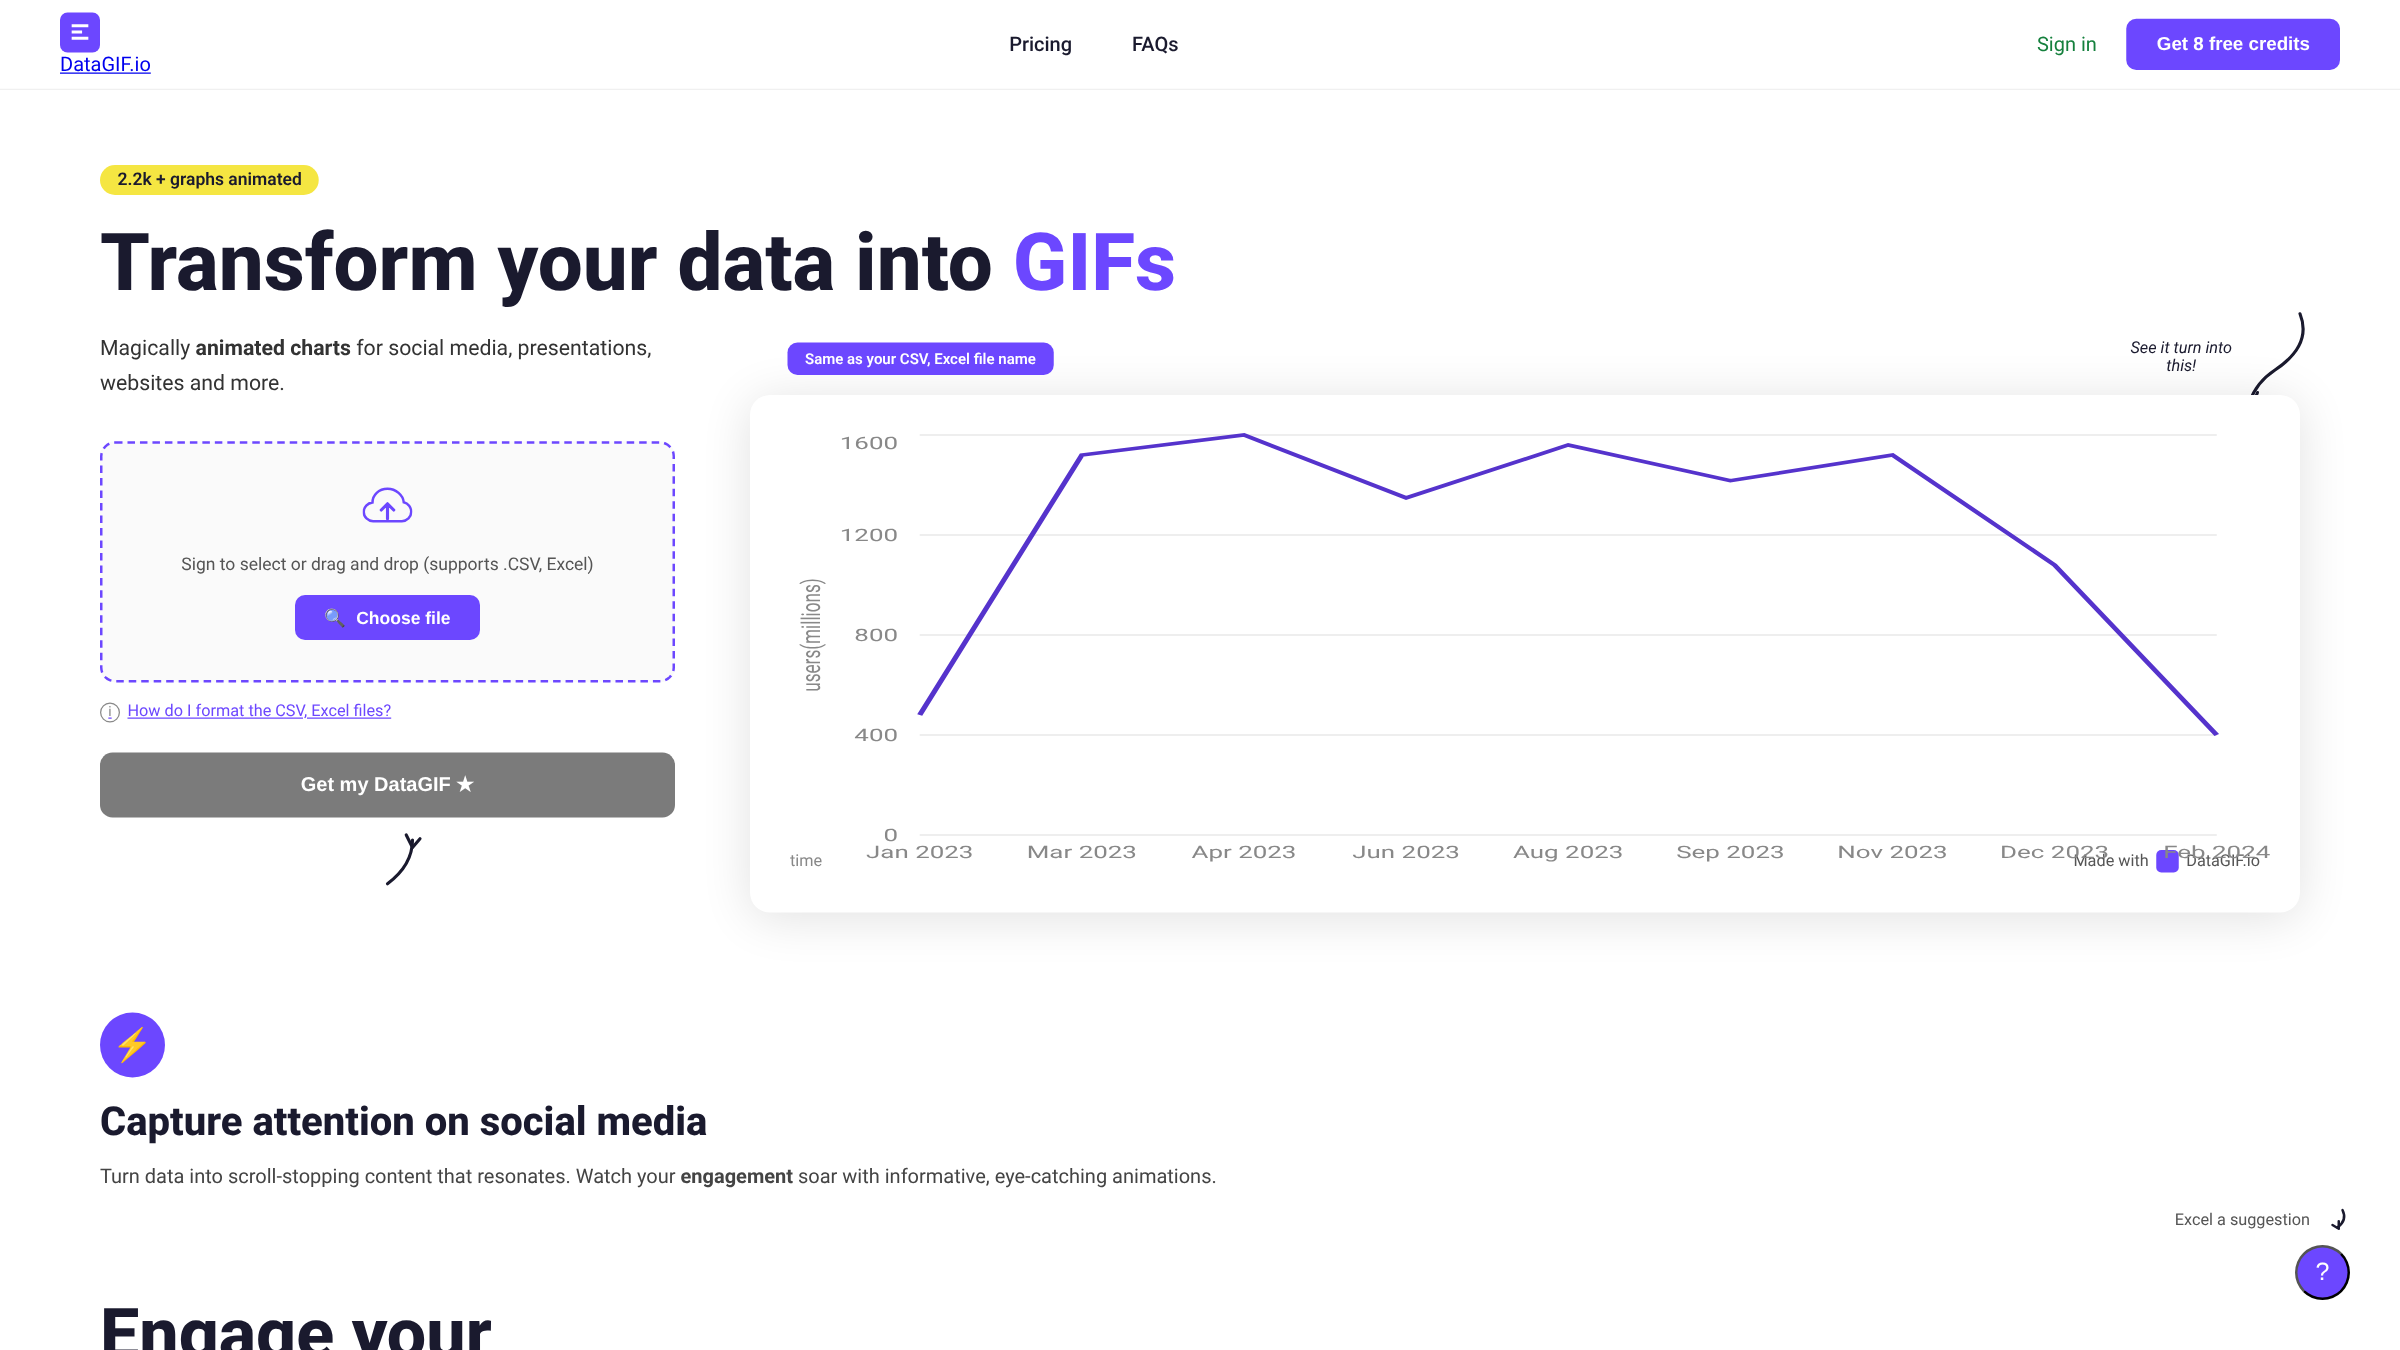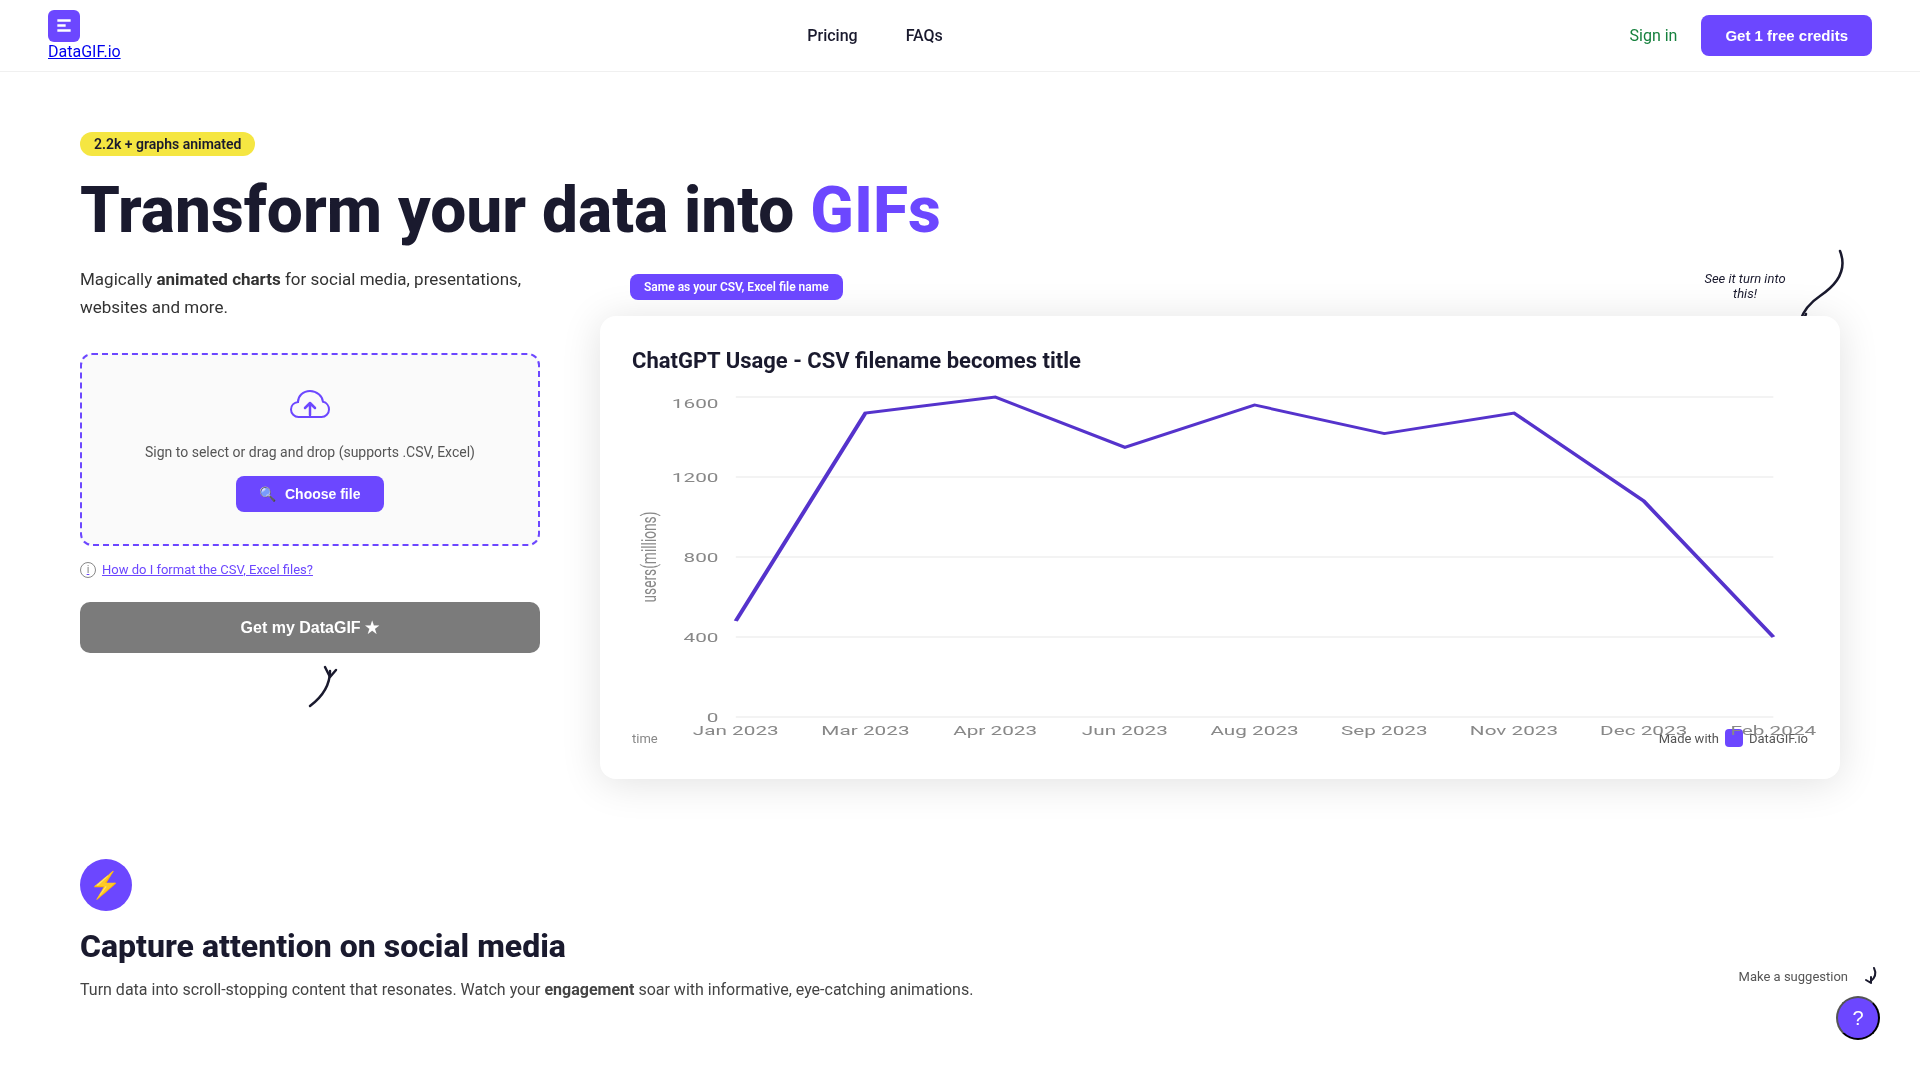--- a/index.html
+++ b/index.html
@@ -141,21 +141,21 @@
     <span>DataGIF.io</span>
   </a>
 
   <div class="nav-links">
     <a href="#" class="nav-link">Pricing</a>
     <a href="#" class="nav-link">FAQs</a>
   </div>
 
   <div class="nav-right">
     <a href="#" class="sign-in">Sign in</a>
-    <button class="btn-primary">Get 1 free credits</button>
+    <button class="btn-primary">Get 8 free credits</button>
   </div>
 </nav>
 
 <section class="hero">
   <div class="badge">2.2k + graphs animated</div>
 
   <h1 class="hero-headline">
     <span>Transform your data into </span><span class="gifs-text">GIFs</span>
   </h1>
 
@@ -206,21 +206,20 @@
           <path d="M50 5 Q60 30 30 50 Q15 60 10 75" stroke="#1a1a2e" stroke-width="2.5" fill="none" stroke-linecap="round"></path>
           <path d="M5 72 L12 78 L16 68" stroke="#1a1a2e" stroke-width="2.5" fill="none" stroke-linecap="round" stroke-linejoin="round"></path>
         </svg>
       </div>
 
       <div class="tooltip-badge" style="position:absolute;top:28px;left:30px;">
         <span>Same as your CSV, Excel file name</span>
       </div>
 
       <div class="chart-card">
-        <div class="chart-title">ChatGPT Usage - CSV filename becomes title</div>
 
         <div class="chart-wrap">
           
           <svg class="chart" viewBox="0 0 680 280" preserveAspectRatio="none">
 
             <line class="grid-line" x1="60" y1="280" x2="660" y2="280"></line>
             <line class="grid-line" x1="60" y1="210" x2="660" y2="210"></line>
             <line class="grid-line" x1="60" y1="140" x2="660" y2="140"></line>
             <line class="grid-line" x1="60" y1="70" x2="660" y2="70"></line>
             <line class="grid-line" x1="60" y1="0" x2="660" y2="0"></line>
@@ -283,21 +282,21 @@
     </p>
   </div>
 </section>
 
 <section class="engage-section">
   <h2 class="engage-title">Engage your</h2>
 </section>
 
 <div class="suggestion-widget">
   <div style="display:flex;align-items:center;gap:8px;">
-    <span style="font-size:13px;color:#555;">Make a suggestion</span>
+    <span style="font-size:13px;color:#555;">Excel a suggestion</span>
 
     <svg width="24" height="24" viewBox="0 0 24 24" fill="none">
       <path d="M18 4 Q22 12 14 18" stroke="#1a1a2e" stroke-width="2" fill="none" stroke-linecap="round"></path>
       <path d="M10 16 L15 19 L15 13" stroke="#1a1a2e" stroke-width="2" fill="none" stroke-linecap="round" stroke-linejoin="round"></path>
     </svg>
   </div>
   <button class="suggestion-q">
     <span>?</span>
   </button>
 </div>

